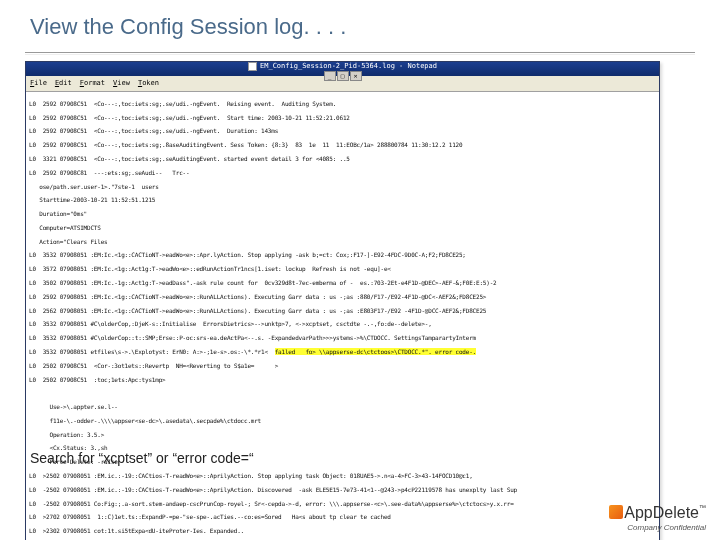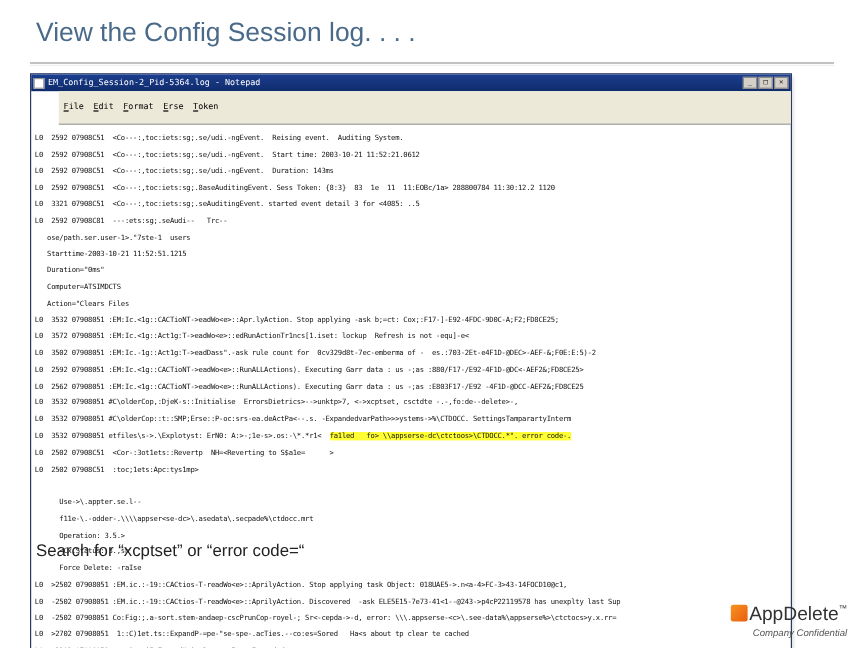--- a/index.html
+++ b/index.html
@@ -41,20 +41,21 @@
   }
   .titlebar {
     height: 14px;
     background: linear-gradient(to bottom, #1b3e8f, #0f2b6b);
     color: #fff;
     display: flex;
     align-items: center;
     justify-content: space-between;
     padding: 0 2px 0 2px;
     font-size: 7px;
+    flex-direction: column;
   }
   .titlebar-left {
     display: flex;
     align-items: center;
     gap: 3px;
   }
   .titlebar-icon {
     width: 9px;
     height: 9px;
     background: #fff;
@@ -68,30 +69,29 @@
     width: 12px;
     height: 10px;
     background: #d4d0c8;
     border: 1px solid #888;
     font-size: 6px;
     line-height: 8px;
     text-align: center;
     color: #000;
   }
   .menubar {
-    height: 28px;
+    height: 16px;
     background: #ece9d8;
     border-bottom: 1px solid #a0a0a0;
     display: flex;
     align-items: center;
     gap: 8px;
     padding: 0 4px;
     font-size: 7px;
     color: #000;
-    margin-left: 23px;
   }
   .menubar span:first-letter { text-decoration: underline; }
   .content {
     padding: 2px 3px 20px 3px;
     color: #111;
     letter-spacing: -0.2px;
     white-space: pre;
     overflow: hidden;
   }
   .line { display: block; }
@@ -150,21 +150,21 @@
       <div class="win-btns">
         <span class="win-btn">_</span>
         <span class="win-btn">□</span>
         <span class="win-btn">✕</span>
       </div>
     </div>
     <div class="menubar">
       <span>File</span>
       <span>Edit</span>
       <span>Format</span>
-      <span>Erse</span>
+      <span>View</span>
       <span>Token</span>
     </div>
     <div class="content">
 <span class="line">L0  2592 07908C51  &lt;Co---:,toc:iets:sg;.se/udi.-ngEvent.  Reising event.  Auditing System.</span>
 <span class="line">L0  2592 07908C51  &lt;Co---:,toc:iets:sg;.se/udi.-ngEvent.  Start time: 2003-10-21 11:52:21.0612</span>
 <span class="line">L0  2592 07908C51  &lt;Co---:,toc:iets:sg;.se/udi.-ngEvent.  Duration: 143ms</span>
 <span class="line">L0  2592 07908C51  &lt;Co---:,toc:iets:sg;.8aseAuditingEvent. Sess Token: {8:3}  83  1e  11  11:EOBc/1a&gt; 288800784 11:30:12.2 1120</span>
 <span class="line">L0  3321 07908C51  &lt;Co---:,toc:iets:sg;.seAuditingEvent. started event detail 3 for &lt;4085: ..5</span>
 <span class="line">L0  2592 07908C81  ---:ets:sg;.seAudi--   Trc--</span>
 <span class="line">   ose/path.ser.user-1&gt;."7ste-1  users</span>

